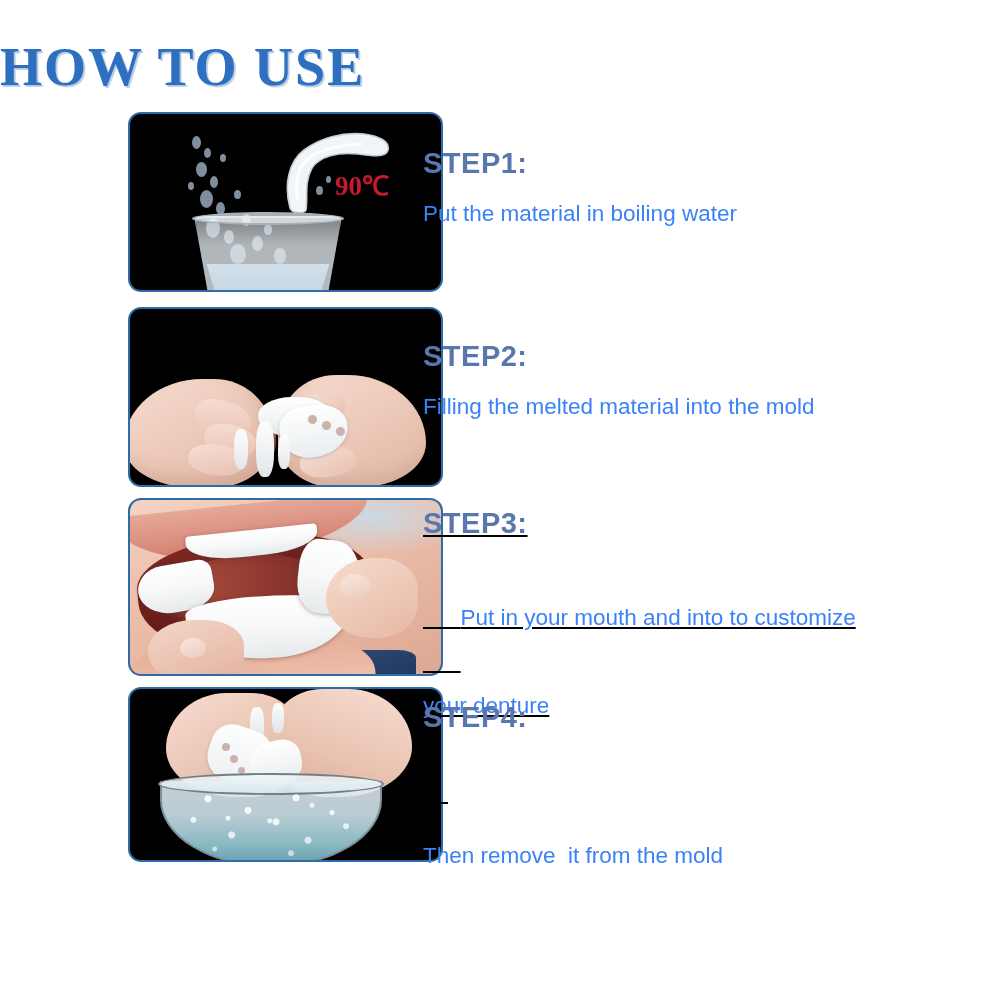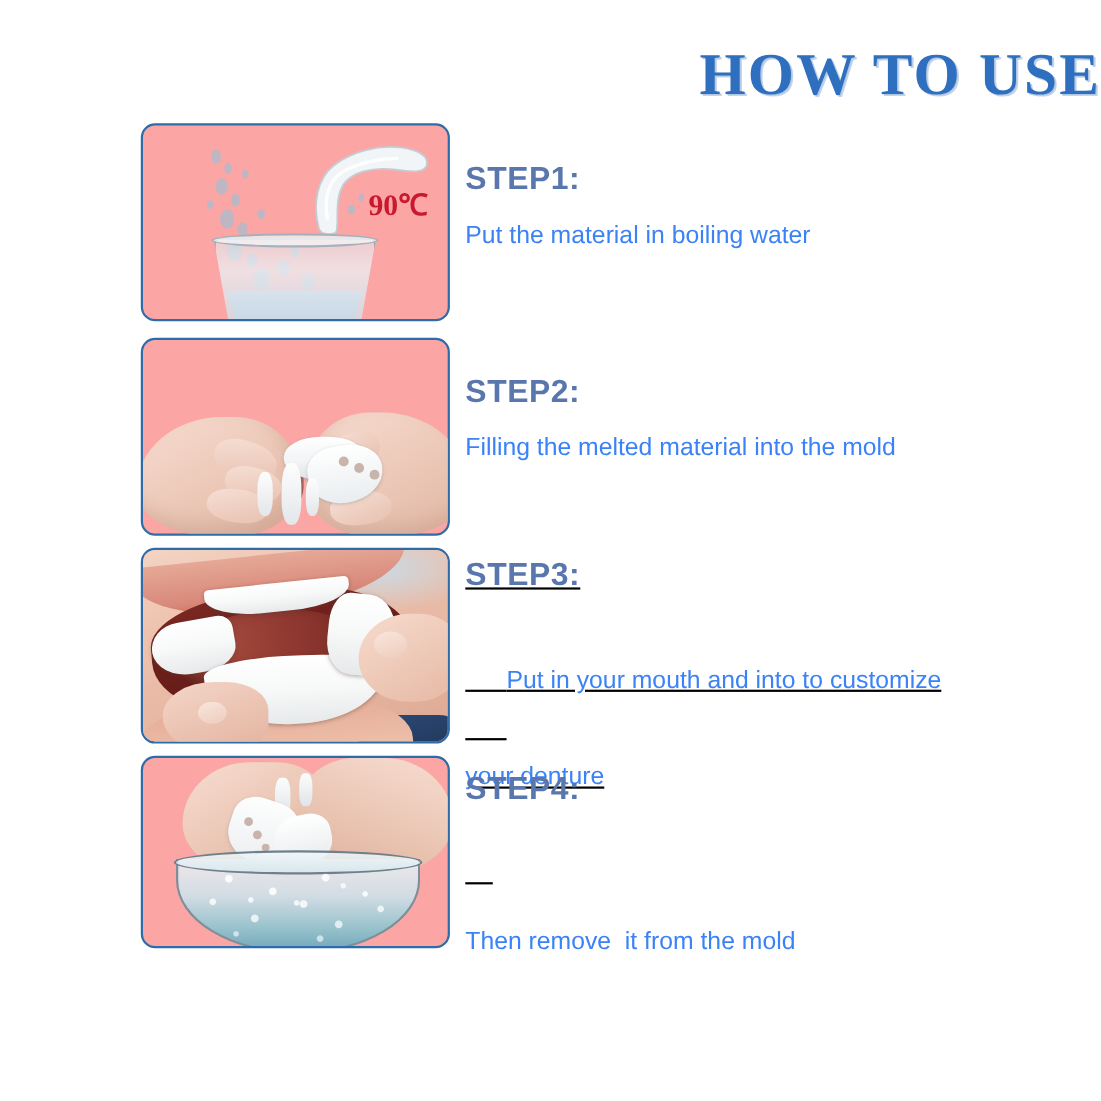--- a/index.html
+++ b/index.html
@@ -7,36 +7,36 @@
     width: 1001px; height: 1001px;
     background: #ffffff;
     font-family: "Liberation Sans", sans-serif;
     overflow: hidden;
   }
   #page { position: relative; width: 1001px; height: 1001px; background: #fff; }
 
   
   #title {
     position: absolute; left: 0; top: 36px; width: 1001px;
-    text-align: right;
+    text-align: left;
     font-family: "Liberation Serif", serif;
     font-weight: bold;
     font-size: 54px;
     letter-spacing: 2px;
     color: #2f6fc0;
     text-shadow: 2px 2px 0 rgba(150,180,215,.55), 1px 1px 0 rgba(120,160,205,.35);
   }
 
   
   .panel {
     position: absolute;
-    left: 128px; width: 281px;
+    left: 128px; width: 315px;
     border: 2px solid #2d6ca8;
     border-radius: 13px;
-    background: #fca5a5;
+    background: #000000;
     overflow: hidden;
   }
   .panel .art { position: absolute; inset: 0; }
 
   #panel1 { top: 112px;  height: 180px; }
   #panel2 { top: 307px;  height: 180px; }
   #panel3 { top: 498px;  height: 178px; }
   #panel4 { top: 687px;  height: 175px; }
 
   

